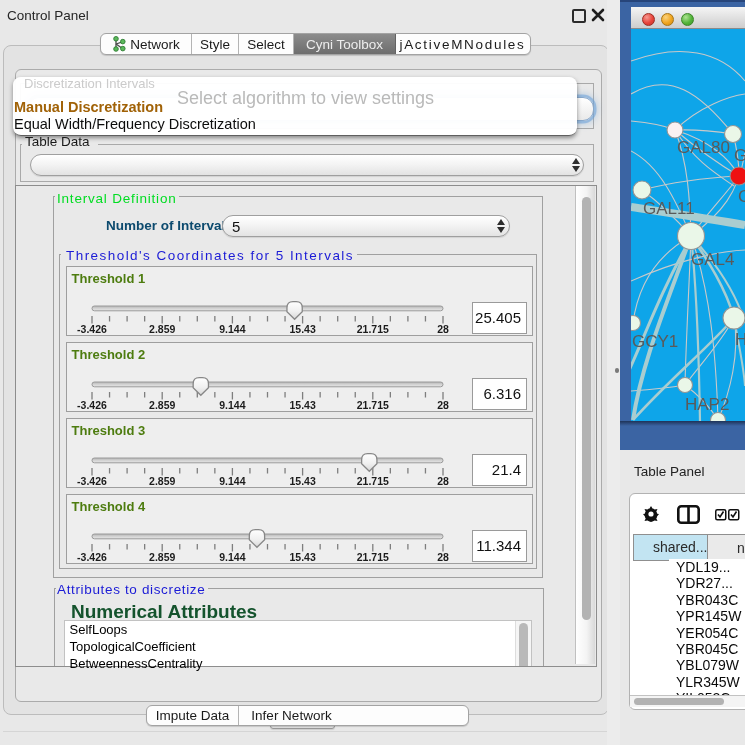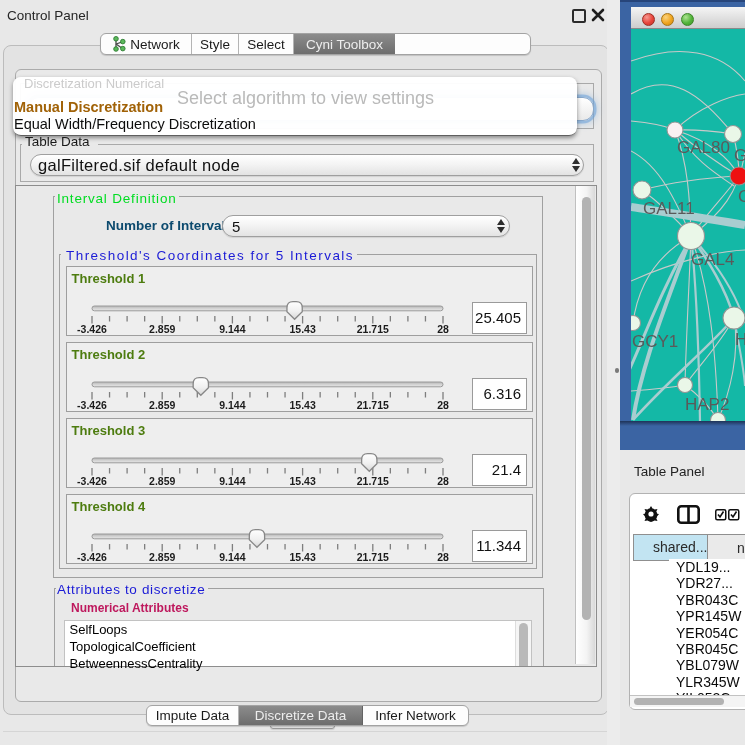--- a/index.html
+++ b/index.html
@@ -51,21 +51,21 @@
 #listthumb{position:absolute;right:3px;top:2px;width:9px;height:43px;background:#b9b9b9;border-radius:4.5px 4.5px 0 0;}
 
 #applybtn{left:270px;top:708px;width:63px;height:19px;border:1px solid #979797;border-radius:3px;background:linear-gradient(#ffffff,#ededed 50%,#dcdcdc);text-align:center;line-height:19px;font-size:13px;color:#111;box-shadow:0 1px 1px rgba(0,0,0,0.12);}
 
 #gap{left:607px;top:0;width:13px;height:745px;background:#ececec;}
 #bluewin{left:620px;top:0;width:125px;height:450px;background:#3b64a3;}
 #bluewin .topline{position:absolute;left:0;top:0;width:125px;height:2px;background:#27457a;}
 #macwin{left:631px;top:7px;width:114px;height:414px;background:#fff;}
 #mactitle{left:0;top:0;width:114px;height:21px;background:linear-gradient(#f5f5f5,#cdcdcd);border-bottom:1px solid #8a8a8a;}
 .light{position:absolute;top:5.5px;width:11px;height:11px;border-radius:50%;}
-#canvas{left:0;top:22px;width:114px;height:392px;background:#14b8a6;}
+#canvas{left:0;top:22px;width:114px;height:392px;background:#0ea5e9;}
 #macshadow{left:620px;top:421px;width:125px;height:5px;background:linear-gradient(#1e3358,#3b64a3);}
 #tphead{left:634px;top:464px;font-size:13.5px;color:#222;}
 #tpanel{left:629px;top:493px;width:130px;height:215px;background:#fff;border:1px solid #b2b2b2;border-radius:6px;}
 #thdr1{left:633px;top:534px;width:74px;height:25px;background:#c2e4f2;border:1px solid #8f8f8f;border-right:none;text-align:left;line-height:25px;font-size:14px;color:#2a2a2a;}
 #thdr2{left:707px;top:534px;width:38px;height:25px;background:#eaeaea;border:1px solid #8f8f8f;font-size:14px;color:#2a2a2a;overflow:hidden;}
 #tbody{left:633px;top:559px;width:112px;height:136px;overflow:hidden;background:#fff;margin-left:36px;}
 .trow{position:absolute;left:0;width:200px;height:16.4px;font-size:14px;color:#0a0a0a;line-height:16.4px;}
 .tc1{position:absolute;left:7px;}
 .tc2{position:absolute;left:81px;}
 #hsb{left:630px;top:695px;width:115px;height:11px;background:#f4f4f4;border-top:1px solid #c2c2c2;}
@@ -106,30 +106,30 @@
         <line x1="4" y1="8" x2="10.5" y2="5.8" stroke="#4a4a4a" stroke-width="1.3"></line>
         <line x1="4" y1="8" x2="10.5" y2="12.5" stroke="#4a4a4a" stroke-width="1.3"></line>
         <circle cx="4" cy="2.8" r="2.3" fill="#5cb85c" stroke="#2e7d32" stroke-width="0.9"></circle>
         <circle cx="4" cy="13" r="2.3" fill="#5cb85c" stroke="#2e7d32" stroke-width="0.9"></circle>
         <circle cx="10.8" cy="5.6" r="2.3" fill="#5cb85c" stroke="#2e7d32" stroke-width="0.9"></circle>
         <circle cx="10.8" cy="12.6" r="2.3" fill="#5cb85c" stroke="#2e7d32" stroke-width="0.9"></circle>
       </svg>Network</div>
  <div class="s" style="width:46px">Style</div>
  <div class="s" style="width:54px">Select</div>
  <div class="s sel" style="width:101px">Cyni Toolbox</div>
+ <div class="s" style="width:133px;letter-spacing:1.7px">jActiveMNodules</div>
 </div>
 
 <div class="group" style="left:20px;top:83px;width:572px;height:44px;"></div>
 <div class="abs" id="combo-hidden"></div>
 
 <div class="group" style="left:20px;top:144px;width:572px;height:36px;"></div>
 <div class="abs" style="left:22px;top:138px;width:76px;height:12px;background:#e9e9e9"></div>
 <div class="gtitle" style="left:25px;top:134px;color:#1a1a1a;">Table Data</div>
 <div class="combo" style="left:30px;top:154px;width:552px;height:20px;">
- <div class="ct">galFiltered.sif default node</div>
  <div class="arrows" style="left:541px;top:2.5px">
       <div class="arr-up"></div>
       <div class="arr-dn"></div>
     </div>
 </div>
 
 <div class="abs" id="scrollpane"></div>
 <div class="abs" id="vsbar"></div>
 <div class="abs" id="vthumb"></div>
 
@@ -295,40 +295,39 @@
       <g transform="translate(181.32,33.5)">
         <path d="M 1 7.2 Q 1 1.1 7 1.1 L 10.3 1.1 Q 16.3 1.1 16.3 7.2 L 16.3 11.2 L 8.65 18.8 L 1 11.2 Z" fill="url(#hdl)" stroke="#878787" stroke-width="1.3"></path>
       </g>
     </svg>
     <div class="thval">11.344</div>
   </div>
 
 <div class="group" style="left:54px;top:588px;width:488px;height:77px;border-bottom:none;border-color:#a0a0a0"></div>
 <div class="abs" style="left:56px;top:586px;width:152px;height:4px;background:#e9e9e9"></div>
 <div class="gtitle" style="left:57px;top:582px;color:#1b1bd6;letter-spacing:0.65px;">Attributes to discretize</div>
-<div class="abs" style="left:55px;top:601px;font-weight:bold;font-size:12px;color:#be185d;padding-left:16px;">Numerical Attributes</div>
+<div class="abs" style="left:55px;top:601px;font-weight:bold;font-size:19px;color:#14532d;padding-left:16px;">Numerical Attributes</div>
 <div class="abs" id="attrlist">
  <div class="li" style="top:1px">SelfLoops</div>
  <div class="li" style="top:18px">TopologicalCoefficient</div>
  <div class="li" style="top:35px">BetweennessCentrality</div>
  <div id="listsb"></div>
  <div id="listthumb"></div>
 </div>
 
 <div class="abs" id="applybtn">Apply</div>
 
 <div class="seg" id="bottabs">
  <div class="s" style="width:91px">Impute Data</div>
- <div class="s sel" style="width:123px">Discretize Data</div>
  <div class="s" style="width:105px">Infer Network</div>
 </div>
 <div class="abs" id="winbottom"></div>
 
 <div class="abs" id="popup"></div>
-<div class="abs" id="pghost">Discretization Numerical</div>
+<div class="abs" id="pghost">Discretization Intervals</div>
 <div class="abs" id="pitem1">Select algorithm to view settings</div>
 <div class="abs" id="pitem2">Manual Discretization</div>
 <div class="abs" id="pitem3">Equal Width/Frequency Discretization</div>
 
 <div class="abs" id="gap"></div>
 <div class="abs" id="grip"></div>
 <div class="abs" id="bluewin">
     <div class="topline"></div>
   </div>
 <div class="abs" id="macwin">

